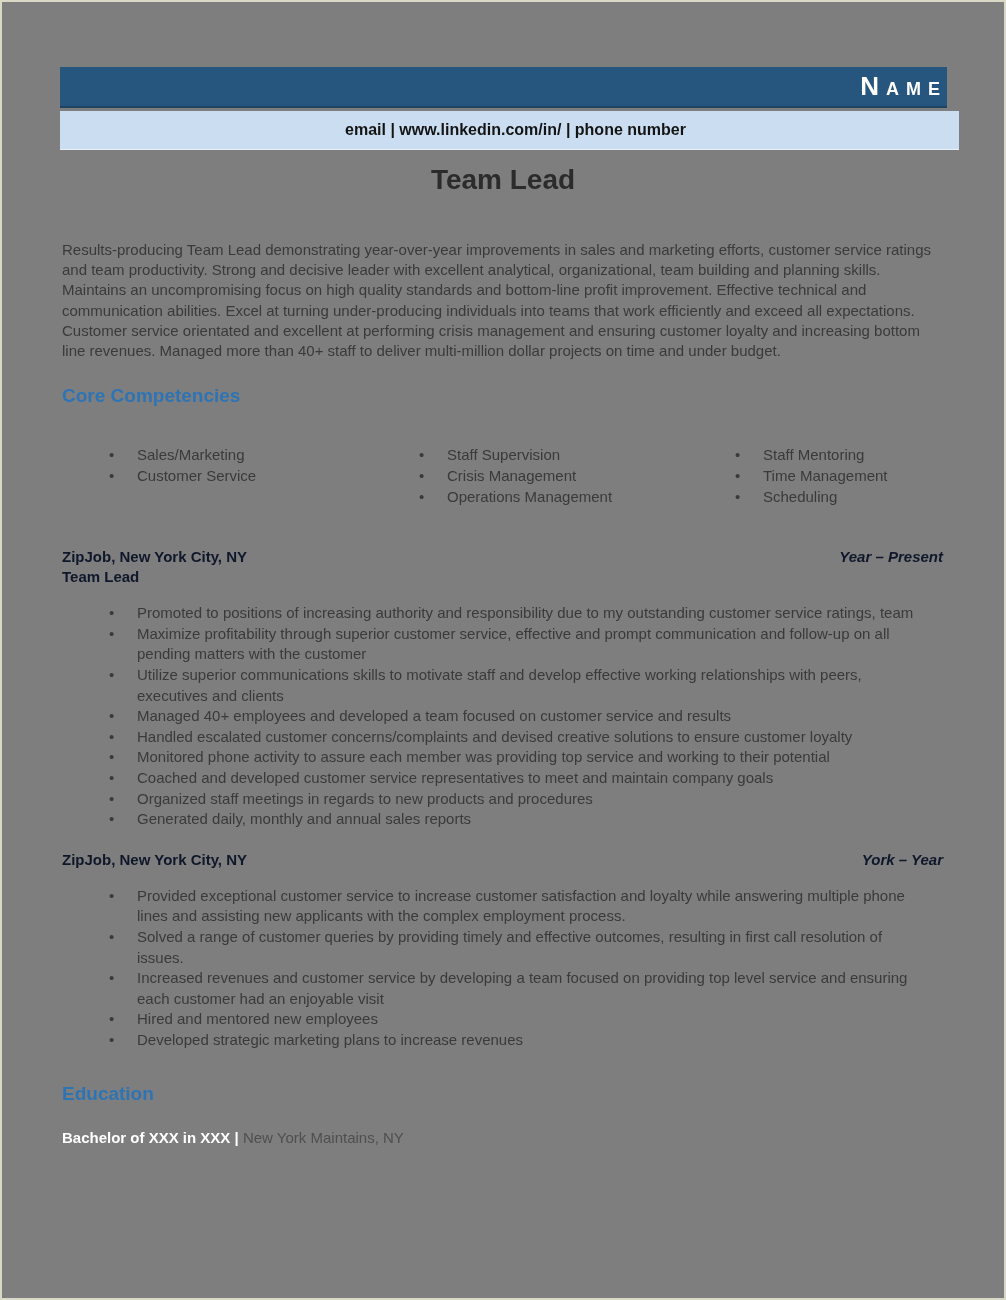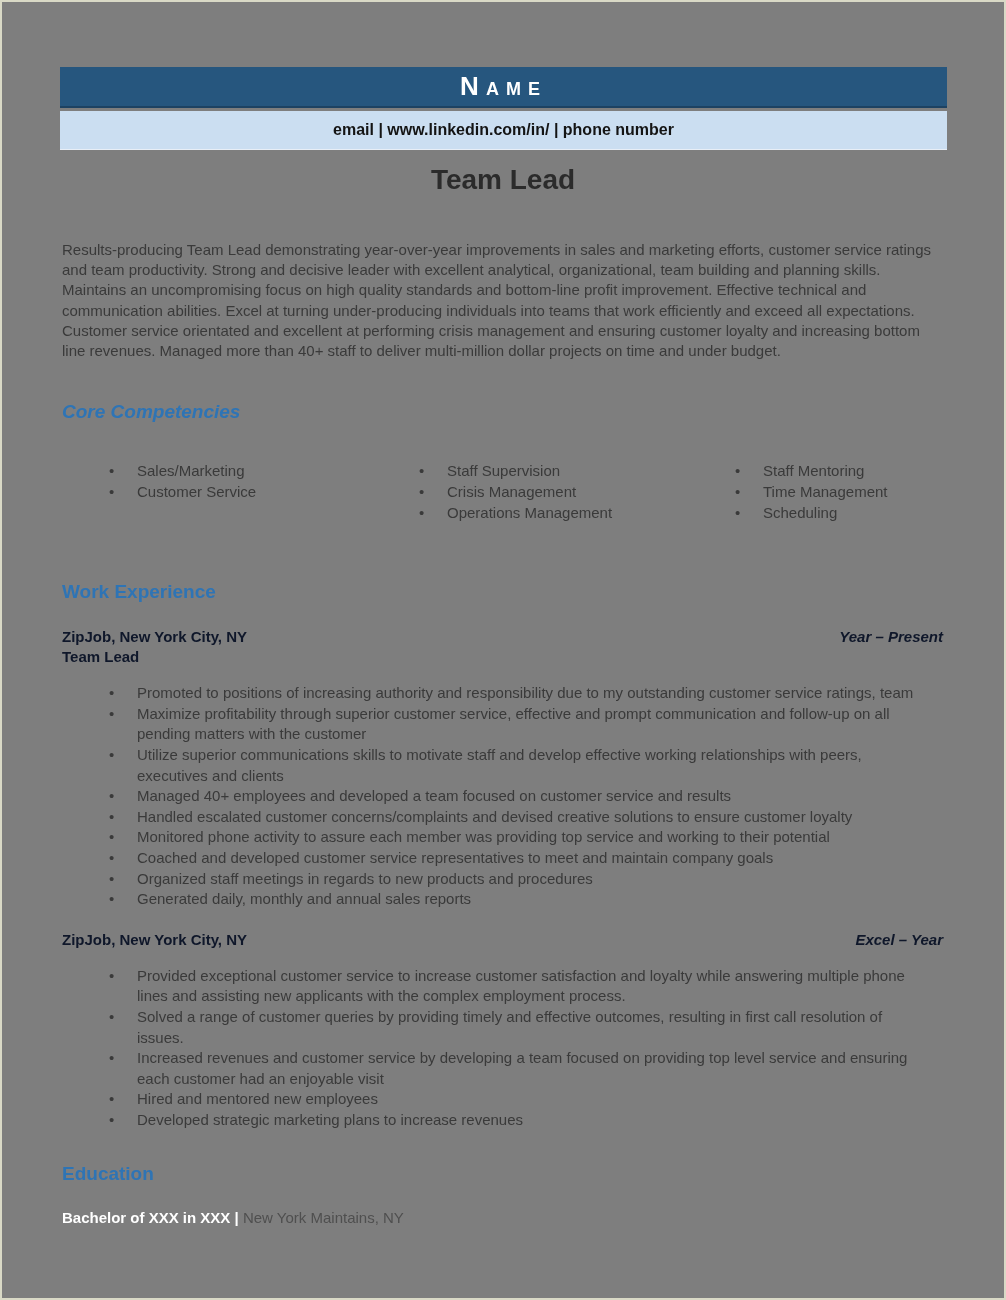--- a/index.html
+++ b/index.html
@@ -14,34 +14,35 @@
     overflow: hidden;
   }
   .name-bar {
     margin: 65px 0 0 58px;
     width: 887px;
     height: 39px;
     background: #26567e;
     border-bottom: 2px solid #1d4262;
   }
   .name-text {
-    text-align: center;
+    text-align: right;
     line-height: 39px;
     color: #ffffff;
     font-weight: bold;
     font-variant: small-caps;
     font-size: 26px;
     letter-spacing: 7px;
   }
   .contact-bar {
     margin: 3px 12px 0 58px;
     width: 887px;
     height: 38px;
     background: #cbdef1;
     border-bottom: 1px solid #e8eef6;
+    padding-left: 12px;
   }
   .contact-text {
     text-align: center;
     line-height: 38px;
     color: #141414;
     font-weight: bold;
     font-size: 16px;
   }
   .resume-title {
     margin-top: 14px;
@@ -61,21 +62,21 @@
     color: #3a3a3a;
     padding-right: 8px;
   }
   .section-heading {
     margin: 0;
     font-size: 19px;
     line-height: 22px;
     color: #2e74b5;
     font-weight: bold;
   }
-  .heading-core { margin-top: 40px; font-style: italic; }
+  .heading-core { margin-top: 24px; }
   .heading-work { margin-top: 42px; }
   .heading-edu  { margin-top: 32px; }
   .comp-grid {
     display: grid;
     grid-template-columns: 310px 316px 1fr;
     margin-top: 21px;
   }
   ul.blist {
     list-style: none;
     margin: 16px;
@@ -149,21 +150,20 @@
       <li>Crisis Management</li>
       <li>Operations Management</li>
     </ul>
     <ul class="blist">
       <li>Staff Mentoring</li>
       <li>Time Management</li>
       <li>Scheduling</li>
     </ul>
   </div>
 
-  <h2 class="section-heading heading-work">Work Experience</h2>
 
   <div class="job-head job1-head">
     <div>ZipJob, New York City, NY</div>
     <div>Team Lead</div>
     <div class="job-dates">Year – Present</div>
   </div>
 
   <ul class="blist job-bullets job1-bullets">
     <li>Promoted to positions of increasing authority and responsibility due to my outstanding customer service ratings, team</li>
     <li>Maximize profitability through superior customer service, effective and prompt communication and follow-up on all pending matters with the customer</li>
@@ -171,21 +171,21 @@
     <li>Managed 40+ employees and developed a team focused on customer service and results</li>
     <li>Handled escalated customer concerns/complaints and devised creative solutions to ensure customer loyalty</li>
     <li>Monitored phone activity to assure each member was providing top service and working to their potential</li>
     <li>Coached and developed customer service representatives to meet and maintain company goals</li>
     <li>Organized staff meetings in regards to new products and procedures</li>
     <li>Generated daily, monthly and annual sales reports</li>
   </ul>
 
   <div class="job-head job2-head">
     <div>ZipJob, New York City, NY</div>
-    <div class="job-dates">Excel – Year</div>
+    <div class="job-dates">York – Year</div>
   </div>
 
   <ul class="blist job-bullets job2-bullets">
     <li>Provided exceptional customer service to increase customer satisfaction and loyalty while answering multiple phone lines and assisting new applicants with the complex employment process.</li>
     <li>Solved a range of customer queries by providing timely and effective outcomes, resulting in first call resolution of issues.</li>
     <li>Increased revenues and customer service by developing a team focused on providing top level service and ensuring each customer had an enjoyable visit</li>
     <li>Hired and mentored new employees</li>
     <li>Developed strategic marketing plans to increase revenues</li>
   </ul>
 

